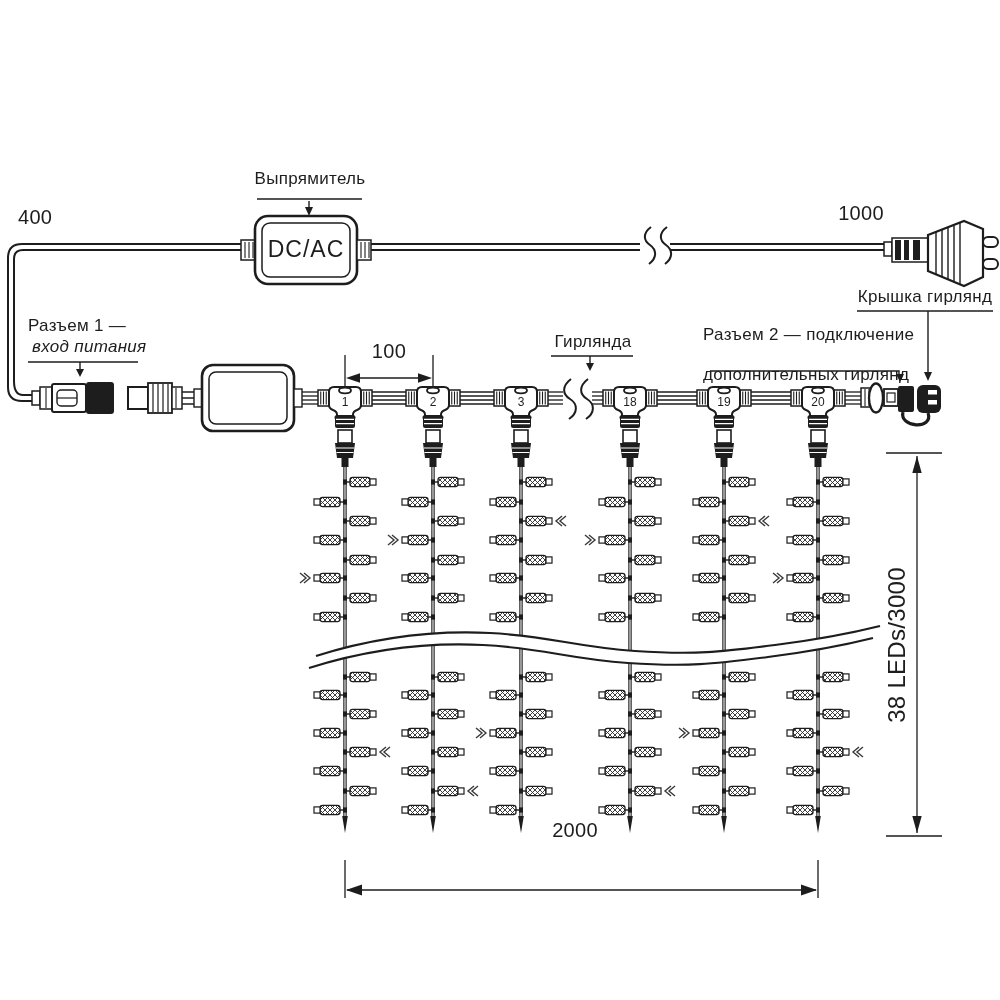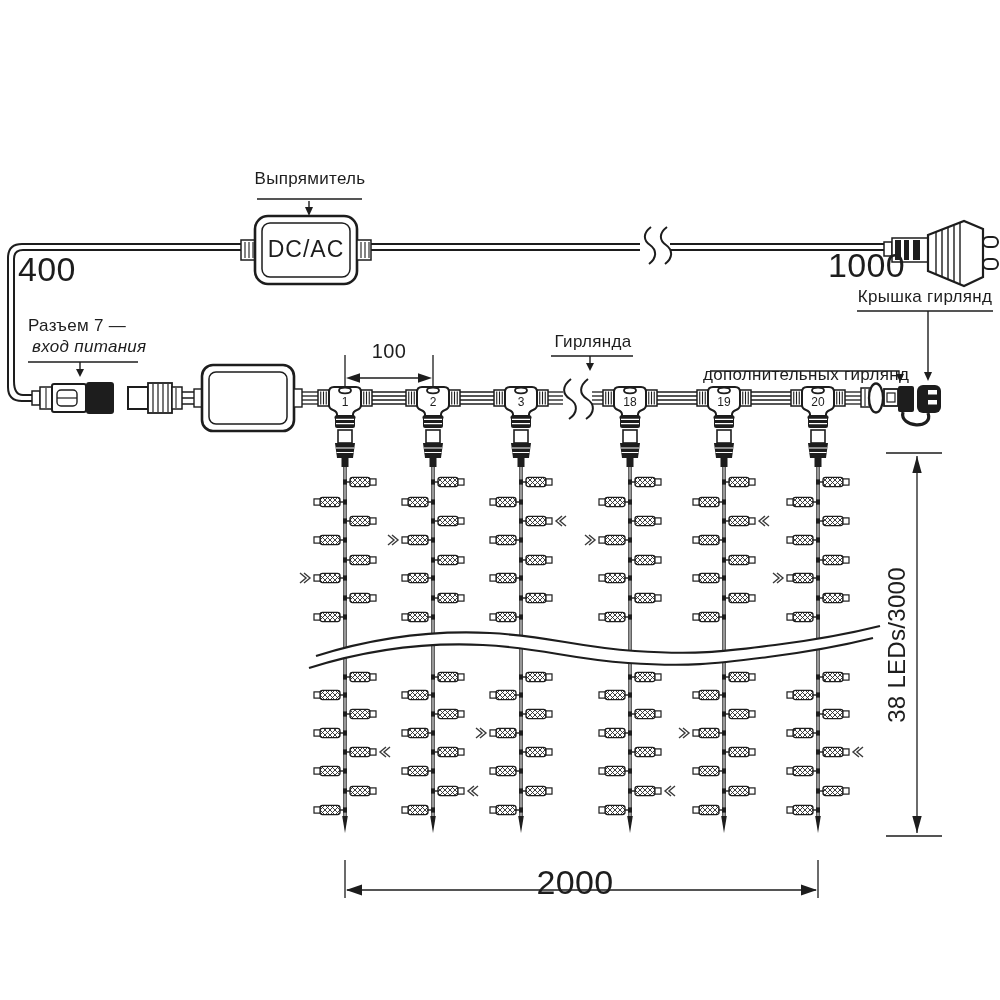--- a/index.html
+++ b/index.html
@@ -6,21 +6,21 @@
   .stage {
     position:relative; width:1000px; height:1000px; background:#fff;
     font-family:"Liberation Sans", sans-serif; overflow:hidden;
   }
   svg { position:absolute; left:0; top:0; }
   .lbl {
     position:absolute; color:#1d1d1d; letter-spacing:0.3px;
     font-family:"Liberation Sans", sans-serif; white-space:nowrap;
   }
   .lbl.small { font-size:17px; }
-  .lbl.dim   { font-size:34px;margin-top:44px; }
+  .lbl.dim   { font-size:20px; }
   .lbl.center{ text-align:center; }
   .lbl.rot   { transform:rotate(-90deg); }
 </style>
 </head>
 <body>
 
 <div class="stage">
 
 <svg width="1000" height="1000" viewBox="0 0 1000 1000">
   <defs>
@@ -979,25 +979,26 @@
 </svg>
 
 <div class="lbl dim" style="left:18px; top:206px;">400</div>
 
 <div class="lbl small center" style="left:252px; top:169px; width:116px;">Выпрямитель</div>
 
 <div class="lbl center" style="left:262px; top:236px; width:88px; font-size:23px; letter-spacing:1px;">DC/AC</div>
 
 <div class="lbl dim center" style="left:828px; top:202px; width:66px;">1000</div>
 
-<div class="lbl small" style="left:28px; top:316px;">Разъем 7 —</div>
+<div class="lbl small" style="left:28px; top:316px;">Разъем 1 —</div>
 <div class="lbl small" style="left:32px; top:337px;font-style:italic;">вход питания</div>
 
 <div class="lbl small center" style="left:549px; top:332px; width:88px;">Гирлянда</div>
 
+<div class="lbl small center" style="left:703px; top:325px; width:204px;">Разъем 2 — подключение</div>
 <div class="lbl small center" style="left:703px; top:346px; width:204px;margin-top:19px;">дополнительных гирлянд</div>
 
 <div class="lbl small center" style="left:853px; top:287px; width:144px;">Крышка гирлянд</div>
 
 <div class="lbl center" style="left:361px; top:340px; width:56px; font-size:20px;">100</div>
 
 <div class="lbl dim center" style="left:525px; top:819px; width:100px;">2000</div>
 
 <div class="lbl center rot" style="left:777px; top:631px; width:240px; font-size:24px;">38 LEDs/3000</div>
 

